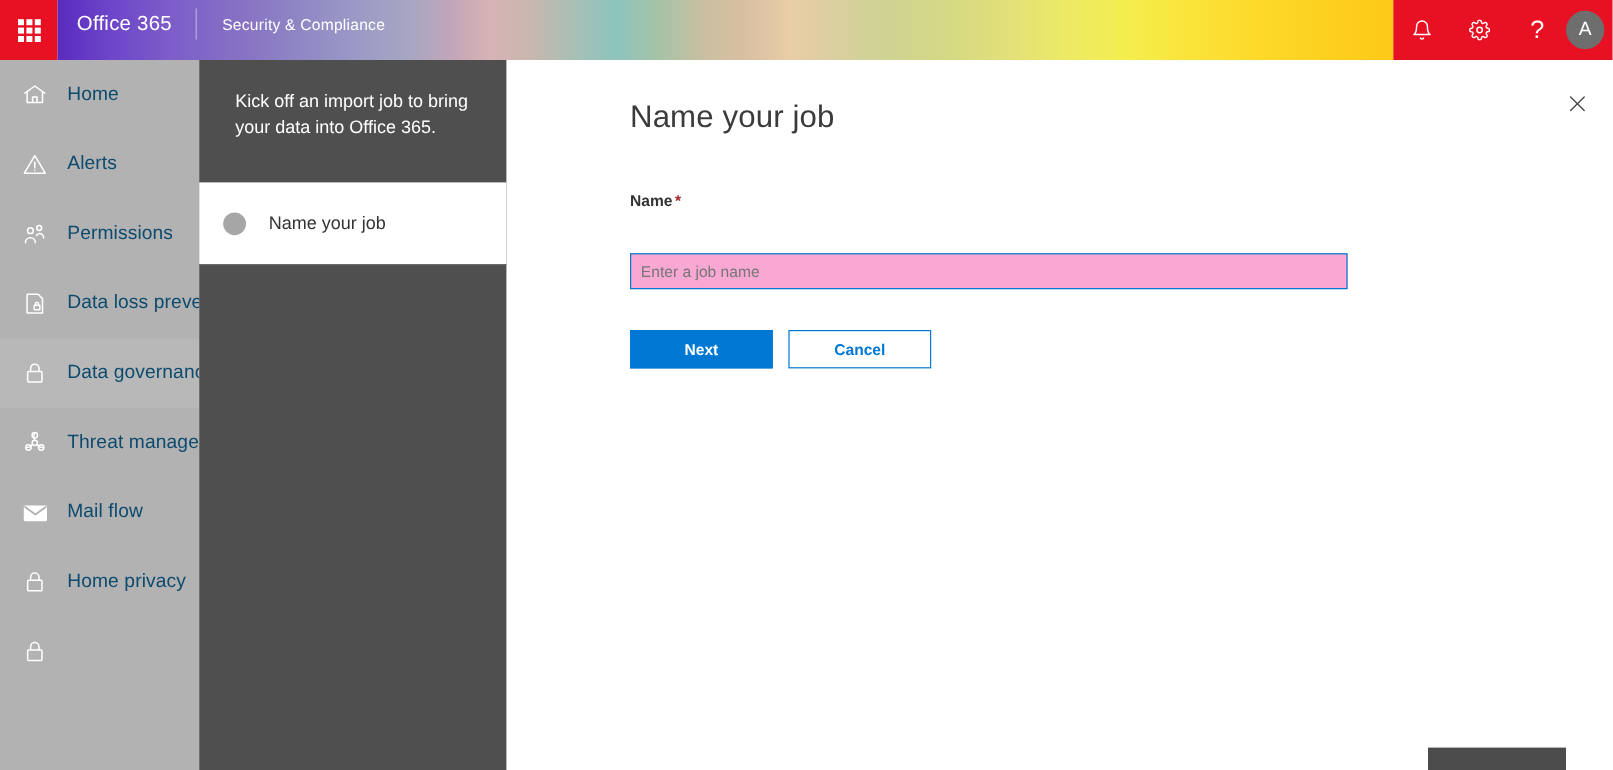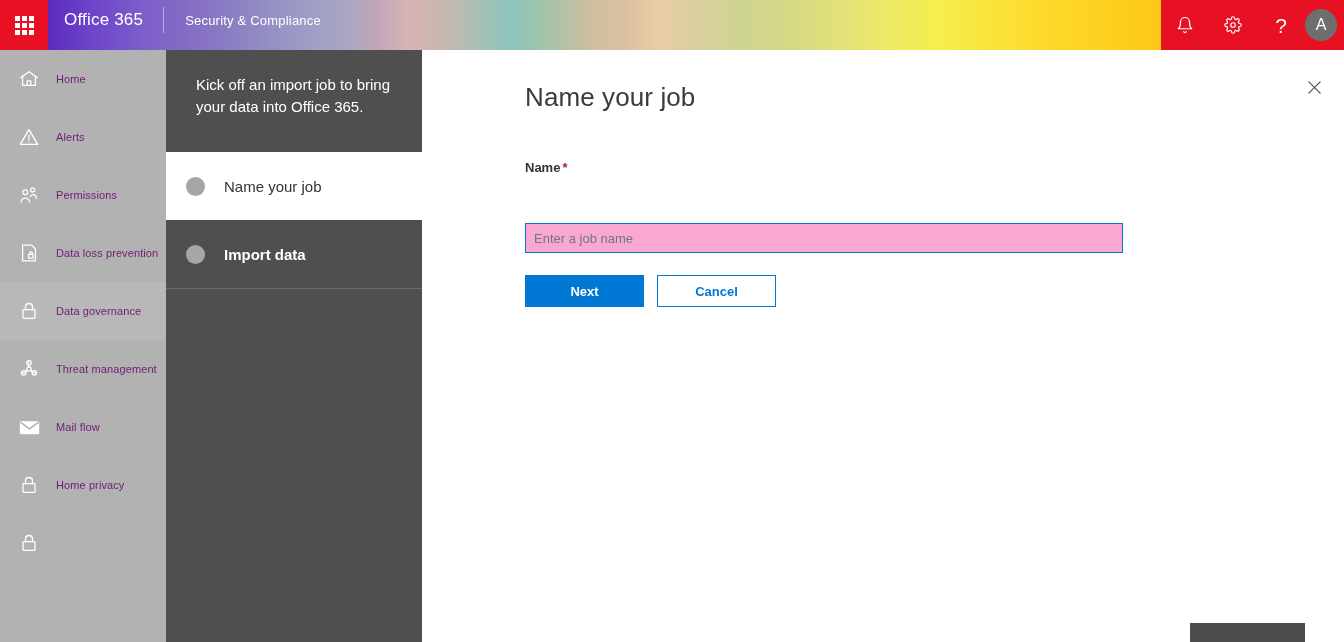--- a/index.html
+++ b/index.html
@@ -180,22 +180,22 @@
     width: 26px;
     height: 26px;
     flex: 0 0 26px;
     display: flex;
     align-items: center;
     justify-content: center;
     color: #ffffff;
   }
   .nav-item .ico svg { display: block; }
   .nav-item .lbl {
-    color: #701a75;
-    font-size: 11px;
+    color: #0c4a6e;
+    font-size: 16px;
     margin-left: 14px;
     letter-spacing: 0.1px;
   }
   .nav-item.hl { background: #b8b8b8; }
 
   
   .wizard {
     position: absolute;
     top: 50px;
     left: 166px;
@@ -283,21 +283,21 @@
   .field-block {
     position: absolute;
     top: 110px;
     left: 39px;
     width: 598px;
   }
   .field-label {
     font-size: 13px;
     font-weight: bold;
     color: #333333;
-    margin-bottom: 24px;
+    margin-bottom: 12px;
     display: block;
   }
   .req-star {
     color: #a4262c;
     font-weight: bold;
     margin-left: 2px;
   }
   .text-input {
     width: 598px;
     height: 30px;
@@ -516,24 +516,20 @@
 
     <div class="wizard-header">
       <p>Kick off an import job to bring your data into Office 365.</p>
     </div>
 
     <div class="wizard-step active">
       <span class="dot"></span>
       <span class="slbl">Name your job</span>
     </div>
 
-    <div class="wizard-step inactive">
-      <span class="dot"></span>
-      <span class="slbl">Import data</span>
-    </div>
 
     <div class="wizard-divider"></div>
   </aside>
 
   <section class="main">
 
     <div class="close-x">
       <span>
         <svg width="17" height="17" viewBox="0 0 24 24" fill="none" stroke="#4b4b4b" stroke-width="1.7" stroke-linecap="round">
           <line x1="4" y1="4" x2="20" y2="20"></line>

